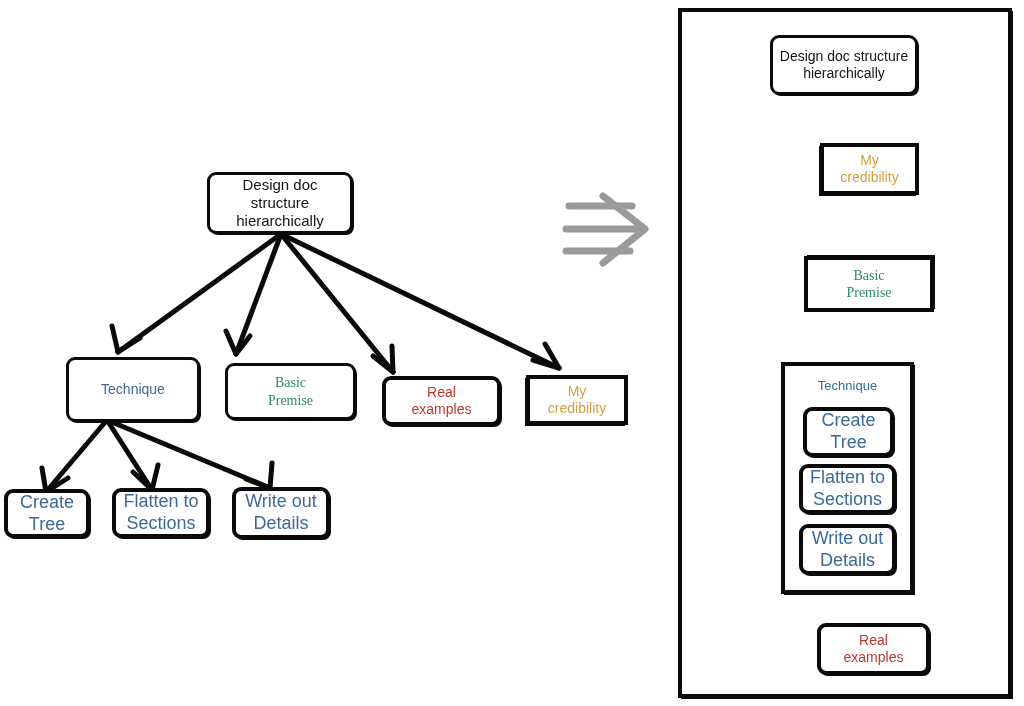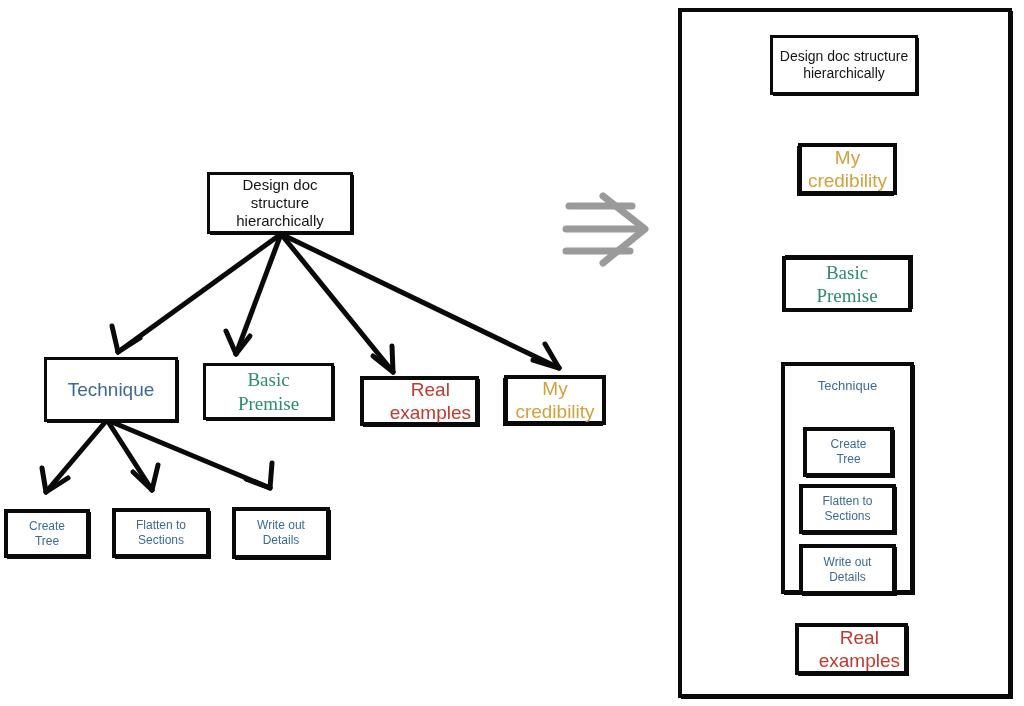--- a/index.html
+++ b/index.html
@@ -17,34 +17,34 @@
     border:3px solid #0a0a0a;
     box-sizing:border-box;
     display:flex;align-items:center;justify-content:center;
     text-align:center;
     line-height:1.22;
     z-index:5;
   }
   .node .lbl{display:block;padding:0 4px;}
   .node.thick{border-width:4px;}
   
-  .sk1{box-shadow:2px 2px 0 -1px #0a0a0a;}
+  .sk1{box-shadow:2px 2px 0 -1px #0a0a0a;border-radius:9px;}
   .sk2{box-shadow:-2px 2px 0 -1px #0a0a0a;}
   .sk3{box-shadow:2px -2px 0 -1px #0a0a0a;}
 
   .t-black{color:#141414;}
   .t-blue{color:#3d6a94;}
   .t-green{color:#2e8b6f;font-family:Liberation Serif, serif;}
-  .t-red{color:#c0392f;justify-content:flex-end;}
+  .t-red{color:#c0392f;}
   .t-gold{color:#d3a03f;}
 
   .fs15{font-size:15px;}
   .fs14{font-size:14px;}
-  .fs13{font-size:19px;}
-  .fs12{font-size:12px;margin-top:20px;}
+  .fs13{font-size:14px;margin-left:22px;}
+  .fs12{font-size:18px;}
 
   
   #panel{
     position:absolute;
     left:678px;top:8px;width:334px;height:690px;
     border:4px solid #0a0a0a;
     background:#ffffff;
     box-sizing:border-box;
     box-shadow:2px 2px 0 -1px #0a0a0a;
     z-index:2;

